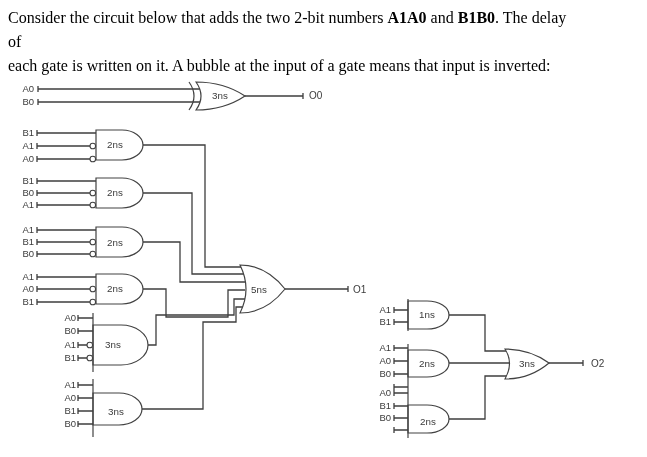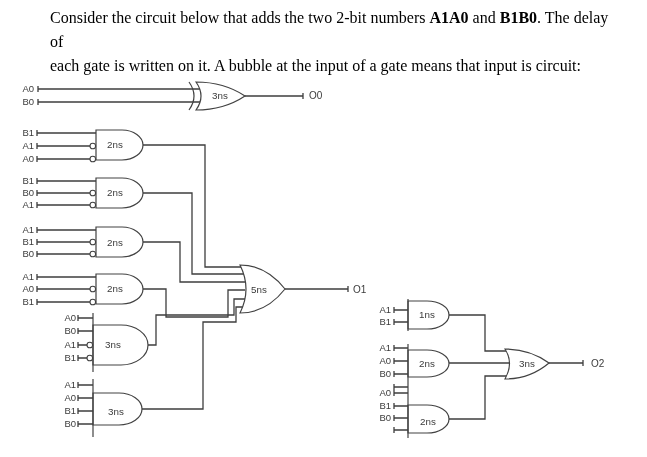--- a/index.html
+++ b/index.html
@@ -1,37 +1,37 @@
 <!DOCTYPE html>
 <html><head>
 <meta charset="utf-8">
 <style>
   html,body{margin:0;padding:0;background:#ffffff;}
   body{width:647px;height:457px;overflow:hidden;position:relative;
        font-family:"Liberation Sans",sans-serif;}
   .title{position:absolute;left:8px;top:6px;width:560px;
          font-family:"Liberation Serif",serif;font-size:16px;line-height:24px;
-         color:#000;margin-left:42px;}
+         color:#000;}
   .title b{font-weight:bold;}
   svg{position:absolute;left:0;top:0;}
   .wire{stroke:#3e3e3e;stroke-width:1.3;fill:none;}
   .gate{stroke:#424242;stroke-width:1.2;fill:#ffffff;}
   .thin{stroke:#424242;stroke-width:1.2;fill:none;}
   .bub{stroke:#424242;stroke-width:1.1;fill:#ffffff;}
   .lbl{font-size:9.5px;fill:#3b3b3b;}
   .dly{font-size:9.8px;fill:#3b3b3b;text-anchor:middle;}
   .out{font-size:10px;fill:#3b3b3b;}
   .end{text-anchor:end;}
 </style>
 </head>
 <body>
 
 <div class="title">
   <div><span>Consider the circuit below that adds the two 2-bit numbers </span><b>A1A0</b><span> and </span><b>B1B0</b><span>. The delay of</span></div>
-  <div>each gate is written on it. A bubble at the input of a gate means that input is circuit:</div>
+  <div>each gate is written on it. A bubble at the input of a gate means that input is inverted:</div>
 </div>
 
 <svg width="647" height="457" viewBox="0 0 647 457">
 
   <g>
 
     <path class="wire" d="M38,86 v6 M38,89 H200"></path>
     <path class="wire" d="M38,99 v6 M38,102 H200"></path>
 
     <path class="wire" d="M245,96 H303 M303,93 v6"></path>

